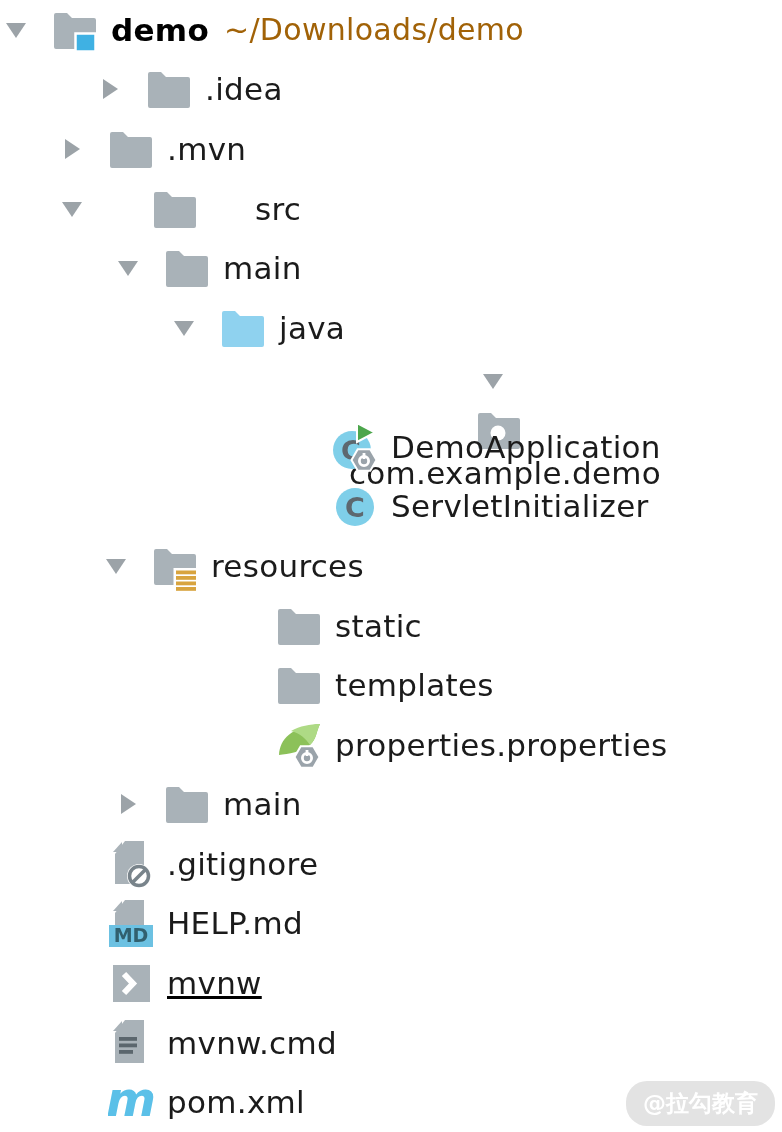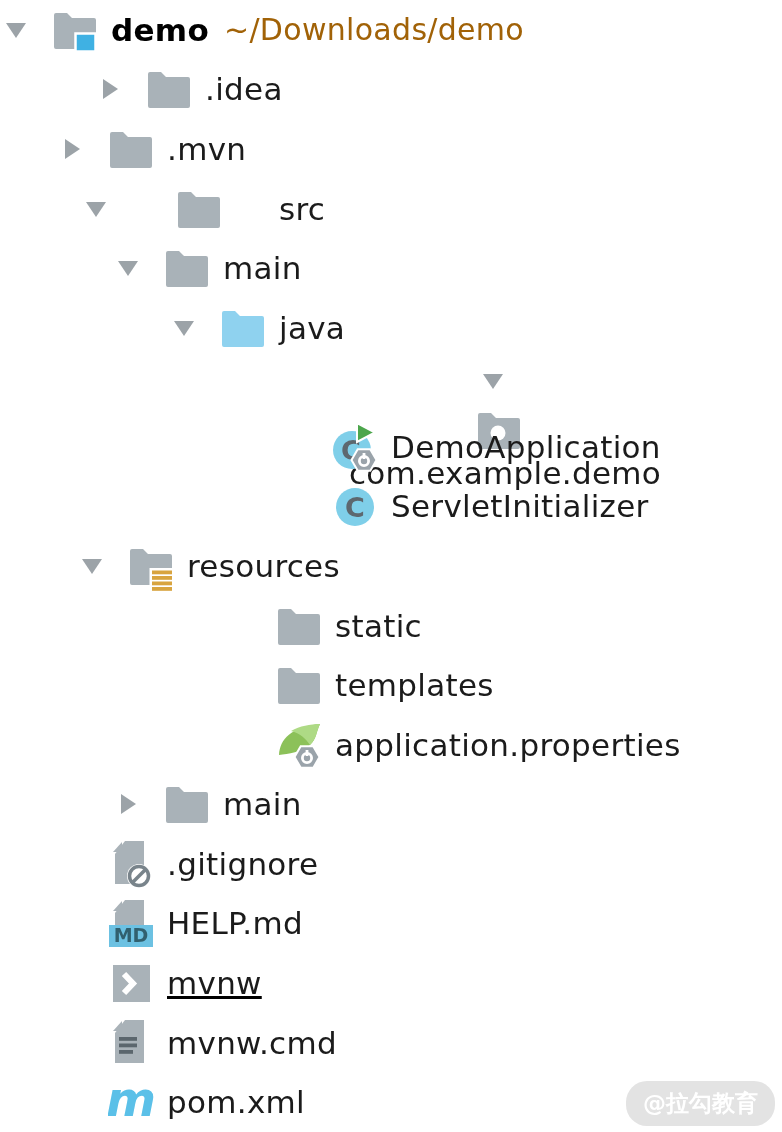--- a/index.html
+++ b/index.html
@@ -71,21 +71,21 @@
       </span>
     <span class="iconbox">
         <svg width="46" height="50" viewBox="0 0 46 50">
           <path d="M2,42 L2,10 Q2,8 4,8 L15,8 L20,13 L42,13 Q44,13 44,15 L44,42 Q44,44 42,44 L4,44 Q2,44 2,42 Z" fill="#A9B2B8"></path>
         </svg>
       </span>
     <span class="label">.mvn</span>
 
   </div>
 
-  <div class="row" style="padding-left: 84px; gap: 44px;">
+  <div class="row" style="padding-left: 60px; gap: 44px;">
     <span class="arrow">
         <svg width="24" height="24" viewBox="0 0 24 24">
           <path d="M2,5 L22,5 L12,20 Z" fill="#9CA3A8"></path>
         </svg>
       </span>
     <span class="iconbox">
         <svg width="46" height="50" viewBox="0 0 46 50">
           <path d="M2,42 L2,10 Q2,8 4,8 L15,8 L20,13 L42,13 Q44,13 44,15 L44,42 Q44,44 42,44 L4,44 Q2,44 2,42 Z" fill="#A9B2B8"></path>
         </svg>
       </span>
@@ -161,21 +161,21 @@
     <span class="iconbox">
         <svg width="46" height="50" viewBox="0 0 46 50">
           <circle cx="23" cy="26" r="19" fill="#7FCFE9"></circle>
           <text x="23" y="35.5" text-anchor="middle" font-size="27" font-weight="bold" fill="#5D686F" font-family="DejaVu Sans,sans-serif">C</text>
         </svg>
       </span>
     <span class="label">ServletInitializer</span>
 
   </div>
 
-  <div class="row" style="padding-left: 80px;">
+  <div class="row" style="padding-left: 104px;">
     <span class="arrow">
         <svg width="24" height="24" viewBox="0 0 24 24">
           <path d="M2,5 L22,5 L12,20 Z" fill="#9CA3A8"></path>
         </svg>
       </span>
     <span class="iconbox">
         <svg width="46" height="50" viewBox="0 0 46 50">
           <path d="M2,42 L2,10 Q2,8 4,8 L15,8 L20,13 L42,13 Q44,13 44,15 L44,42 Q44,44 42,44 L4,44 Q2,44 2,42 Z" fill="#A9B2B8"></path>
           <rect x="21.5" y="27" width="25" height="23" fill="#fff"></rect>
           <rect x="24" y="29.5" width="20" height="3.8" fill="#D8A43F"></rect>
@@ -215,21 +215,21 @@
     <span class="iconbox">
         <svg width="46" height="50" viewBox="0 0 46 50">
           <path d="M3,35 C4,19 15,7 44,4 C40,12 41,18 34,25 C26,32 12,34 3,35 Z" fill="#8CC159"></path>
           <path d="M44,4 C40,12 41,18 34,25 C30,19 24,13 15,11 C24,6 34,4 44,4 Z" fill="#AEDA85"></path>
           <path d="M43.5,37.0 L37.3,47.8 L24.8,47.8 L18.5,37.0 L24.7,26.2 L37.2,26.2 Z" fill="#9AA3AA" stroke="#fff" stroke-width="2"></path>
           <line x1="31" y1="28" x2="31" y2="37" stroke="#9AA3AA" stroke-width="5"></line>
           <circle cx="31" cy="38" r="4.6" fill="none" stroke="#fff" stroke-width="2.8"></circle>
           <line x1="31" y1="30" x2="31" y2="36" stroke="#fff" stroke-width="2.8"></line>
         </svg>
       </span>
-    <span class="label">application.properties</span>
+    <span class="label">properties.properties</span>
 
   </div>
 
   <div class="row" style="padding-left: 116px;">
     <span class="arrow">
         <svg width="24" height="24" viewBox="0 0 24 24">
           <path d="M5,2 L20,12 L5,22 Z" fill="#9CA3A8"></path>
         </svg>
       </span>
     <span class="iconbox">

